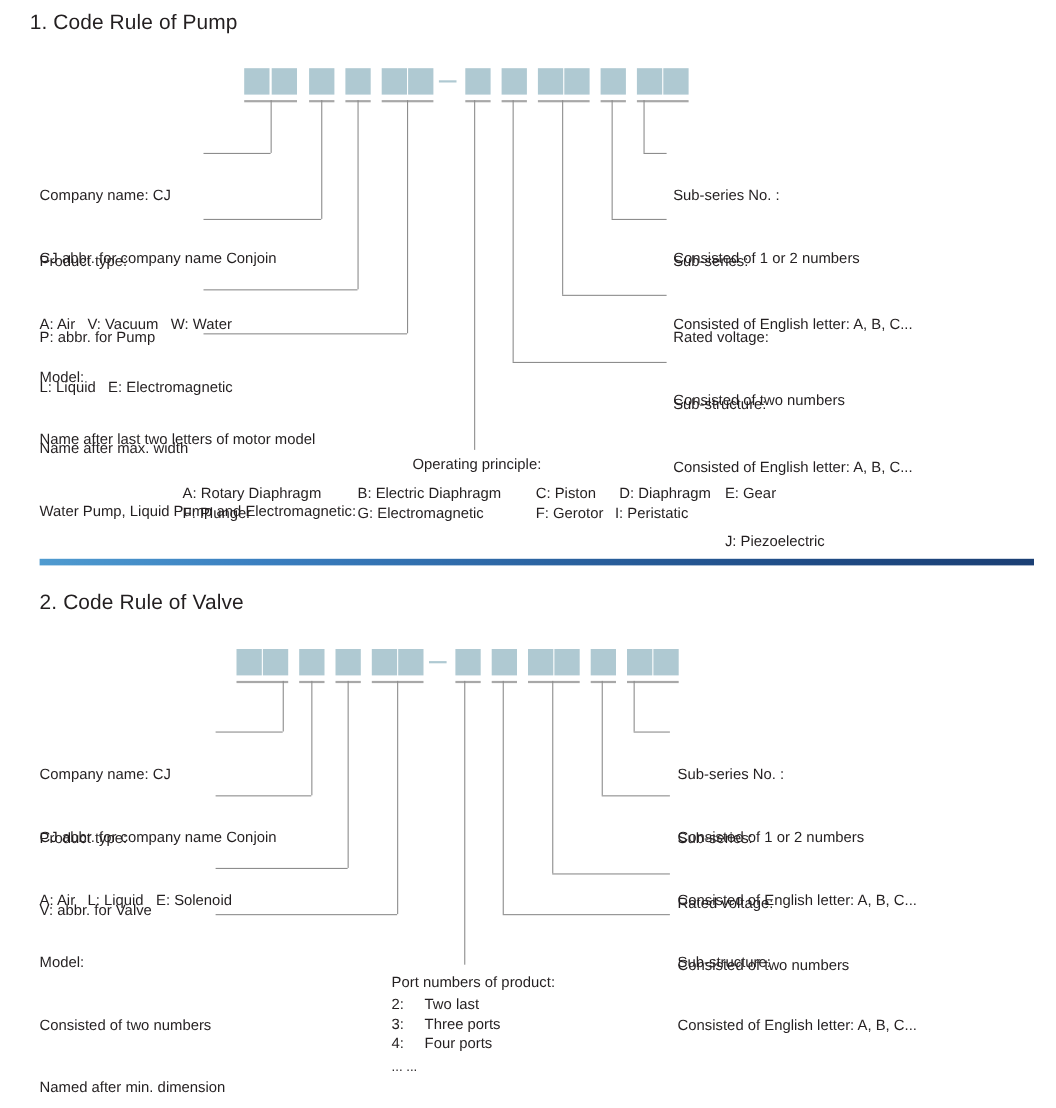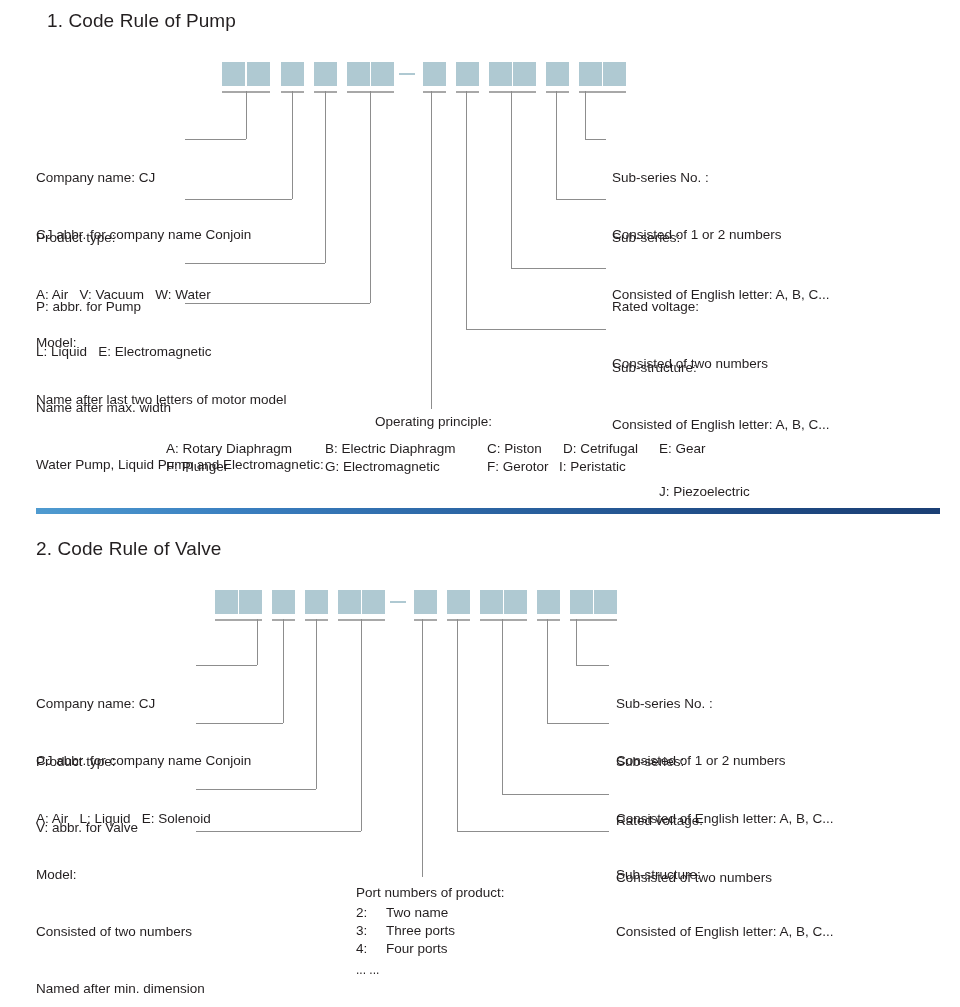--- a/index.html
+++ b/index.html
@@ -71,21 +71,21 @@
     line-height: 19px;
     color: #231f20;
     white-space: pre;
   }
 </style>
 </head>
 <body>
 
 <div class="canvas">
 
-  <div class="section-title" style="left:47px; top:10px;">1. Code Rule of Pump</div>
+  <div class="section-title" style="left:27px; top:10px;">1. Code Rule of Pump</div>
 
   <div>
     <div class="code-box" style="left:222px; top:62px; width:23px;"></div>
     <div class="code-box" style="left:247px; top:62px; width:23px;"></div>
     <div class="code-box" style="left:281px; top:62px; width:23px;"></div>
     <div class="code-box" style="left:314px; top:62px; width:23px;"></div>
     <div class="code-box" style="left:347px; top:62px; width:23px;"></div>
     <div class="code-box" style="left:371px; top:62px; width:23px;"></div>
     <div class="code-dash" style="left:399px; top:73px; width:16px;"></div>
     <div class="code-box" style="left:423px; top:62px; width:23px;"></div>
@@ -180,21 +180,21 @@
     <span class="label-line">Sub-structure:</span>
     <span class="label-line">Consisted of English letter: A, B, C...</span>
   </div>
 
   <div class="principle-title" style="left:375px; top:414px;">Operating principle:</div>
 
   <div>
     <div class="principle-row" style="left:166px; top:439px;">A: Rotary Diaphragm</div>
     <div class="principle-row" style="left:325px; top:439px;">B: Electric Diaphragm</div>
     <div class="principle-row" style="left:487px; top:439px;">C: Piston</div>
-    <div class="principle-row" style="left:563px; top:439px;">D: Cetrifugal</div>
+    <div class="principle-row" style="left:563px; top:439px;">D: Diaphragm</div>
     <div class="principle-row" style="left:659px; top:439px;">E: Gear</div>
 
     <div class="principle-row" style="left:166px; top:457px;">F: Plunger</div>
     <div class="principle-row" style="left:325px; top:457px;">G: Electromagnetic</div>
     <div class="principle-row" style="left:487px; top:457px;">F: Gerotor</div>
     <div class="principle-row" style="left:559px; top:457px;">I: Peristatic</div>
     <div class="principle-row" style="left:659px; top:482px;">J: Piezoelectric</div>
   </div>
 
   <div class="divider" style="left:36px; top:508px; width:904px;
@@ -294,21 +294,21 @@
 
   <div class="label" style="left:616px; top:827px;">
     <span class="label-line">Sub-structure:</span>
     <span class="label-line">Consisted of English letter: A, B, C...</span>
   </div>
 
   <div class="principle-title" style="left:356px; top:885px;">Port numbers of product:</div>
 
   <div>
     <div class="principle-row" style="left:356px; top:903px;">2:</div>
-    <div class="principle-row" style="left:386px; top:903px;">Two name</div>
+    <div class="principle-row" style="left:386px; top:903px;">Two last</div>
 
     <div class="principle-row" style="left:356px; top:921px;">3:</div>
     <div class="principle-row" style="left:386px; top:921px;">Three ports</div>
 
     <div class="principle-row" style="left:356px; top:939px;">4:</div>
     <div class="principle-row" style="left:386px; top:939px;">Four ports</div>
 
     <div class="principle-row" style="left:356px; top:961px; font-size:12px;">... ...</div>
   </div>
 

